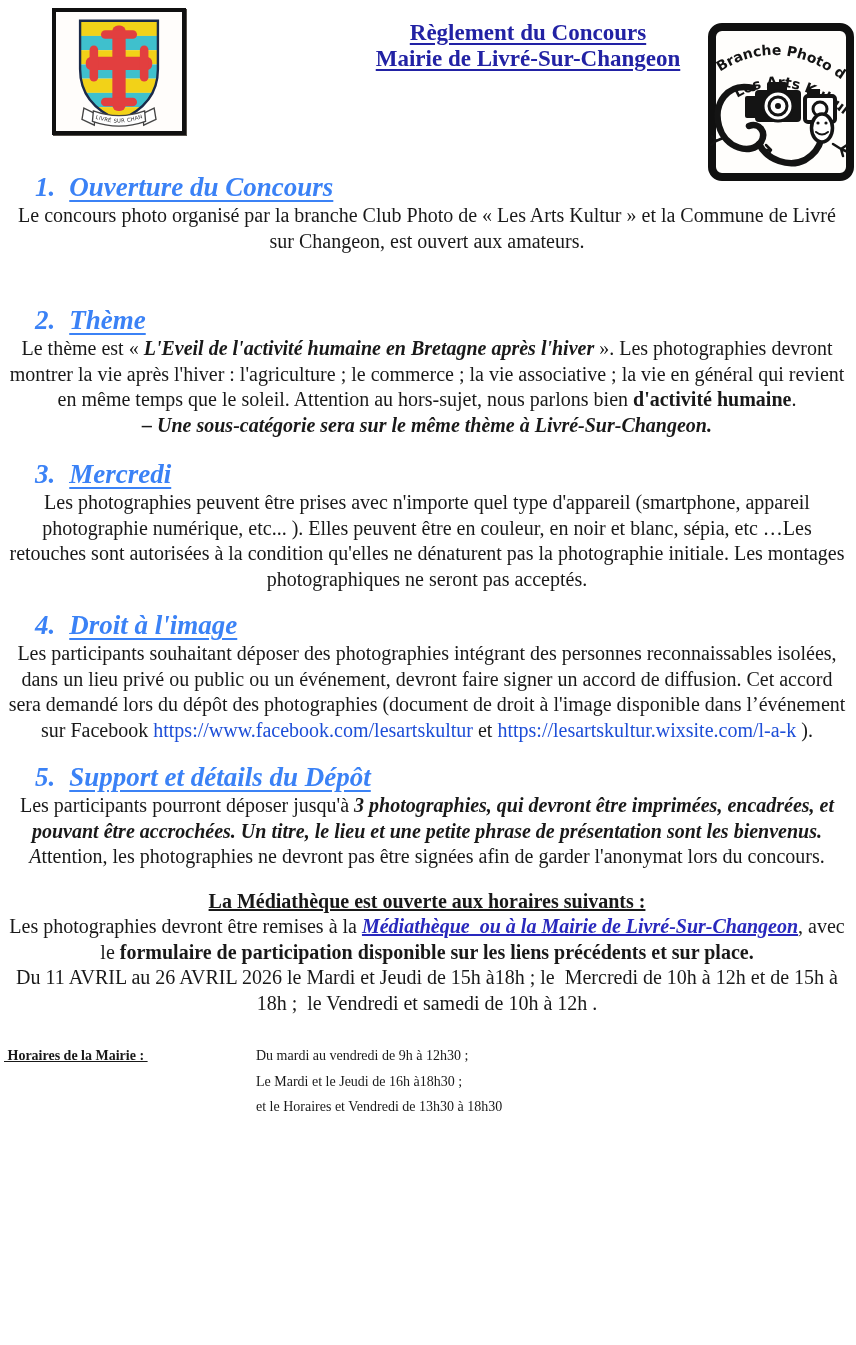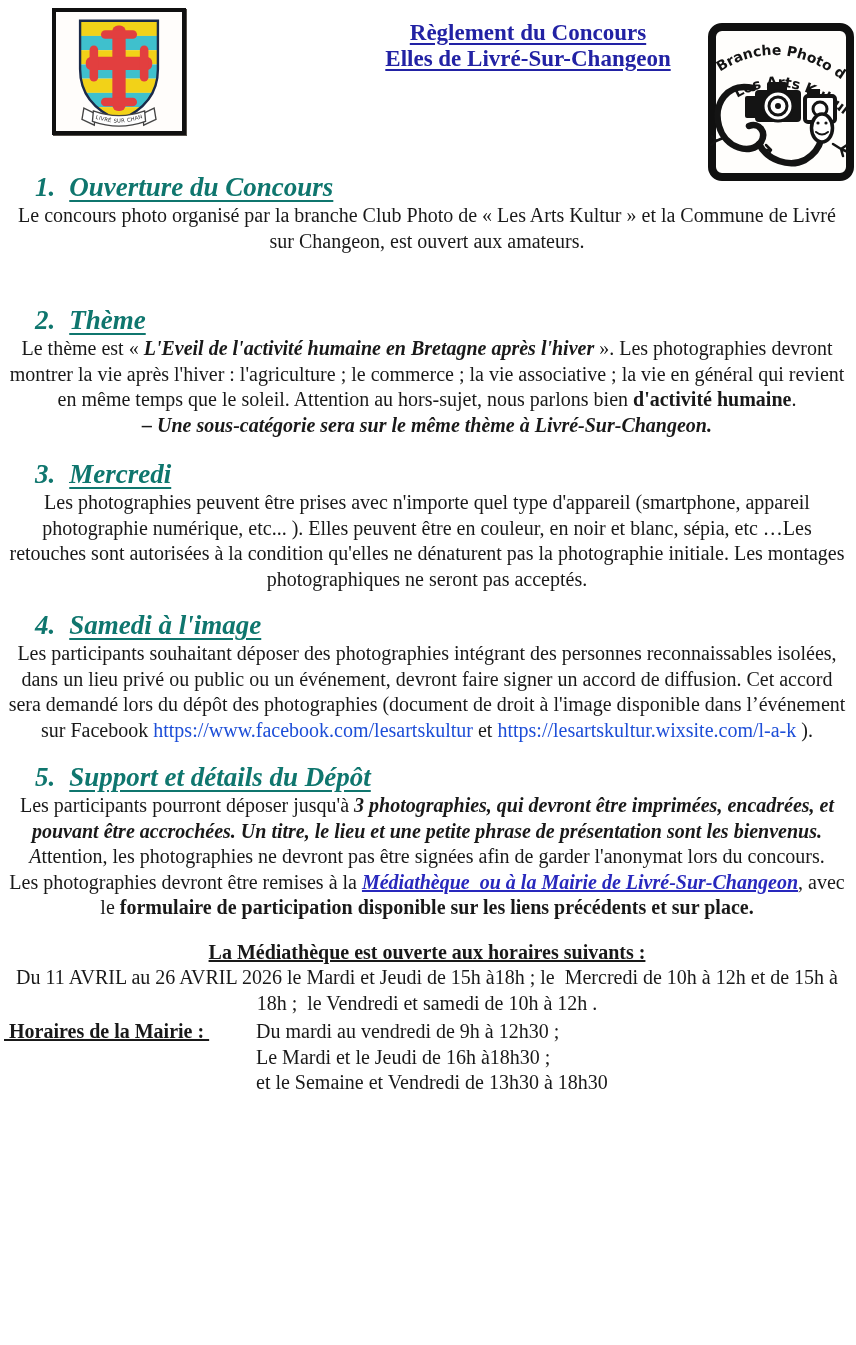--- a/index.html
+++ b/index.html
@@ -20,39 +20,39 @@
     border:4px solid #101010; background:#fffdfb;
     display:flex; align-items:center; justify-content:center;
     box-shadow:1px 1px 0 #55504a;
   }
   .stamp-frame { position:absolute; left:706px; top:22px; width:150px; height:160px; }
   .stamp-text { font-family:"DejaVu Sans",sans-serif; font-weight:bold; fill:#141414; }
   .banner-text { font-family:"DejaVu Sans",sans-serif; fill:#2b2b2b; letter-spacing:0.3px; }
   
   .content { padding:172px 6px 0 4px; }
   h2.sec {
-    margin:0; padding-left:31px; color:#0f766e;
+    margin:0; padding-left:31px; color:#3b82f6;
     font-size:27px; line-height:31px; font-weight:bold; font-style:italic;
   }
   h2.sec .num { margin-right:14px; }
   h2.sec .sec-title { text-decoration:underline; text-decoration-thickness:2px; text-underline-offset:4px; }
   #h2 { margin-top:51px; }
   #h3 { margin-top:21px; }
   #h4 { margin-top:18px; }
   #h5 { margin-top:19px; }
   p.body { margin:0; font-size:20px; line-height:25.5px; white-space:pre-wrap;text-align:center; }
   .b  { font-weight:bold; }
   .i  { font-style:italic; }
   .bi { font-weight:bold; font-style:italic; }
   .u  { }
   .bu { font-weight:bold; text-decoration:underline; }
   a.url { color:#1d4ed8; cursor:pointer; }
   a.strong-link { color:#2828bd; font-weight:bold; font-style:italic; text-decoration:underline; cursor:pointer; }
   #medh { margin-top:19px; }
-  .mairie { margin-top:3px; display:flex; font-size:20px; line-height:25.5px; }
+  .mairie { margin-top:27px; display:flex; font-size:14px; line-height:25.5px; }
   .mairie-label { flex:0 0 252px; white-space:pre; font-weight:bold; text-decoration:underline; }
   .mairie-col div { white-space:pre-wrap; }
 </style>
 </head>
 <body>
 
 <div class="page">
 
   <div class="header">
 
@@ -86,21 +86,21 @@
           <path d="M 87 97 L 75 103 L 76 115 L 89 109 Z" fill="#ffffff" stroke="#444444" stroke-width="1.4"></path>
           <path d="M 23 100 Q 50 110 77 100 L 78 111 Q 50 121 22 111 Z" fill="#ffffff" stroke="#444444" stroke-width="1.4"></path>
           <path id="bannerArc" d="M 25 108 Q 50 117 76 107" fill="none"></path>
           <text class="banner-text" font-size="5.6"><textPath href="#bannerArc">LIVRÉ SUR CHANGEON</textPath></text>
         </g>
       </svg>
     </div>
 
     <div class="doc-title">
       <div class="title-line">Règlement du Concours</div>
-      <div class="title-line">Elles de Livré-Sur-Changeon</div>
+      <div class="title-line">Mairie de Livré-Sur-Changeon</div>
     </div>
 
     <div class="stamp-frame">
       <svg viewBox="0 0 148 160" width="150" height="160">
         <rect x="5" y="5" width="138" height="150" rx="10" fill="#fffefc" stroke="#101010" stroke-width="8"></rect>
         <path id="arcA" d="M 13 50 Q 70 12 135 58" fill="none"></path>
         <path id="arcB" d="M 30 76 Q 82 46 141 96" fill="none"></path>
         <text class="stamp-text" font-size="14"><textPath href="#arcA">Branche Photo de</textPath></text>
         <text class="stamp-text" font-size="14"><textPath href="#arcB">Les Arts Kultur</textPath></text>
         <g>
@@ -134,33 +134,33 @@
     <h2 class="sec" id="h1"><span class="num">1.</span><span class="sec-title">Ouverture du Concours</span></h2>
     <p class="body">Le concours photo organisé par la branche Club Photo de « Les Arts Kultur » et la Commune de Livré sur Changeon, est ouvert aux amateurs.</p>
 
     <h2 class="sec" id="h2"><span class="num">2.</span><span class="sec-title">Thème</span></h2>
     <p class="body"><span>Le thème est « </span><span class="bi">L'Eveil de l'activité humaine en Bretagne après l'hiver</span><span> ». Les photographies devront montrer la vie après l'hiver : l'agriculture ; le commerce ; la vie associative ; la vie en général qui revient en même temps que le soleil. Attention au hors-sujet, nous parlons bien </span><span class="b">d'activité humaine</span><span>.</span></p>
     <p class="body bi">– Une sous-catégorie sera sur le même thème à Livré-Sur-Changeon.</p>
 
     <h2 class="sec" id="h3"><span class="num">3.</span><span class="sec-title">Mercredi</span></h2>
     <p class="body">Les photographies peuvent être prises avec n'importe quel type d'appareil (smartphone, appareil photographie numérique, etc... ). Elles peuvent être en couleur, en noir et blanc, sépia, etc …Les retouches sont autorisées à la condition qu'elles ne dénaturent pas la photographie initiale. Les montages photographiques ne seront pas acceptés.</p>
 
-    <h2 class="sec" id="h4"><span class="num">4.</span><span class="sec-title">Samedi à l'image</span></h2>
+    <h2 class="sec" id="h4"><span class="num">4.</span><span class="sec-title">Droit à l'image</span></h2>
     <p class="body"><span>Les participants souhaitant déposer des photographies intégrant des personnes reconnaissables isolées, dans un lieu privé ou public ou un événement, devront faire signer un accord de diffusion. Cet accord sera demandé lors du dépôt des photographies (document de droit à l'image disponible dans l’événement sur Facebook </span><a class="url">https://www.facebook.com/lesartskultur</a><span> et </span><a class="url">https://lesartskultur.wixsite.com/l-a-k</a><span> ).</span></p>
 
     <h2 class="sec" id="h5"><span class="num">5.</span><span class="sec-title">Support et détails du Dépôt</span></h2>
     <p class="body"><span>Les participants pourront déposer jusqu'à </span><span class="bi">3 photographies, qui devront être imprimées, encadrées, et pouvant être accrochées. Un titre, le lieu et une petite phrase de présentation sont les bienvenus.</span><span class="i"> A</span><span>ttention, </span><span class="u">les photographies ne devront pas être signées afin de garder l'anonymat lors du concours.</span></p>
+    <p class="body bu" id="medh">La Médiathèque est ouverte aux horaires suivants :</p>
+
     <p class="body"><span>Les photographies devront être remises à la </span><a class="strong-link">Médiathèque  ou à la Mairie de Livré-Sur-Changeon</a><span>, avec le </span><span class="b">formulaire de participation disponible sur les liens précédents et sur place.</span></p>
-
-    <p class="body bu" id="medh">La Médiathèque est ouverte aux horaires suivants :</p>
     <p class="body">Du 11 AVRIL au 26 AVRIL 2026 le Mardi et Jeudi de 15h à18h ; le  Mercredi de 10h à 12h et de 15h à 18h ;  le Vendredi et samedi de 10h à 12h .</p>
 
     <div class="mairie">
       <span class="mairie-label"> Horaires de la Mairie : </span>
       <div class="mairie-col">
         <div>Du mardi au vendredi de 9h à 12h30 ;</div>
         <div>Le Mardi et le Jeudi de 16h à18h30 ;</div>
-        <div>et le Semaine et Vendredi de 13h30 à 18h30</div>
+        <div>et le Horaires et Vendredi de 13h30 à 18h30</div>
       </div>
     </div>
 
   </main>
 </div>
 
 </body></html>

